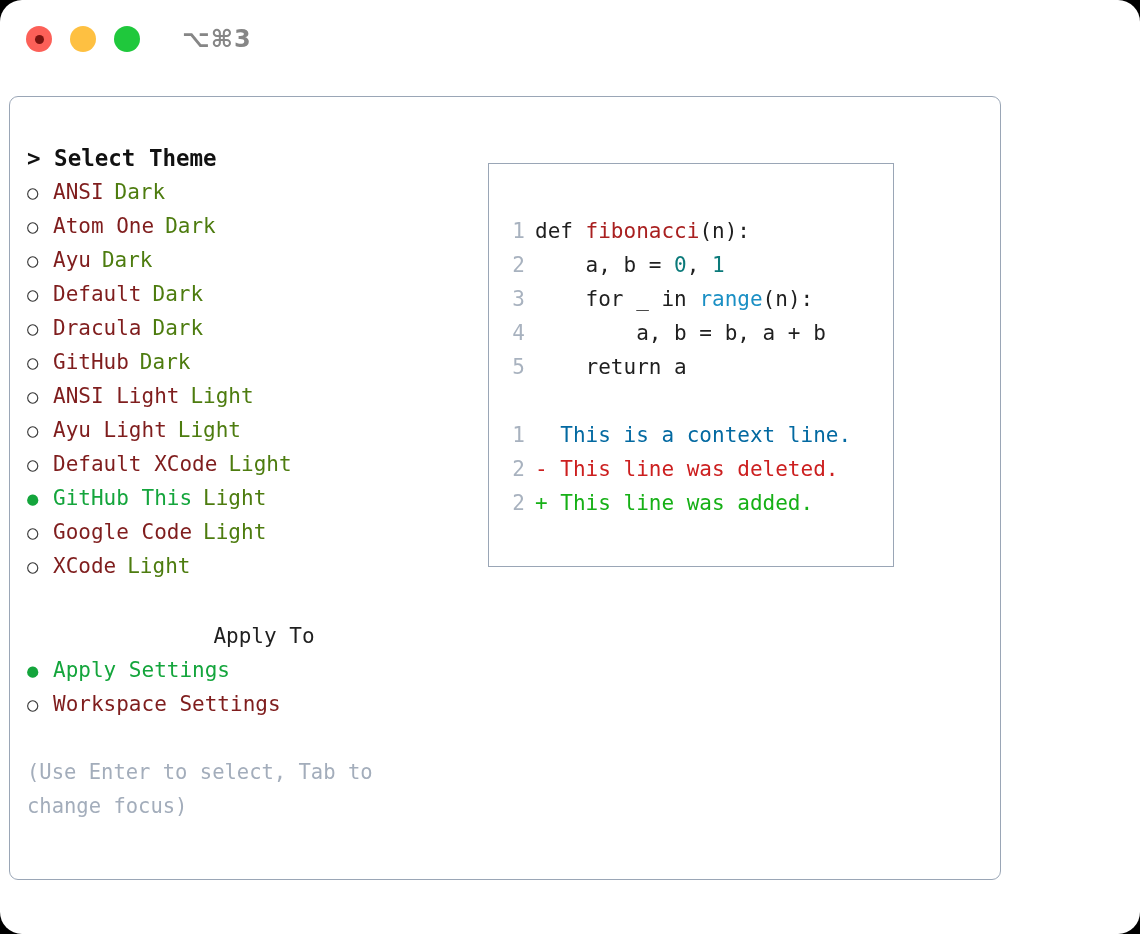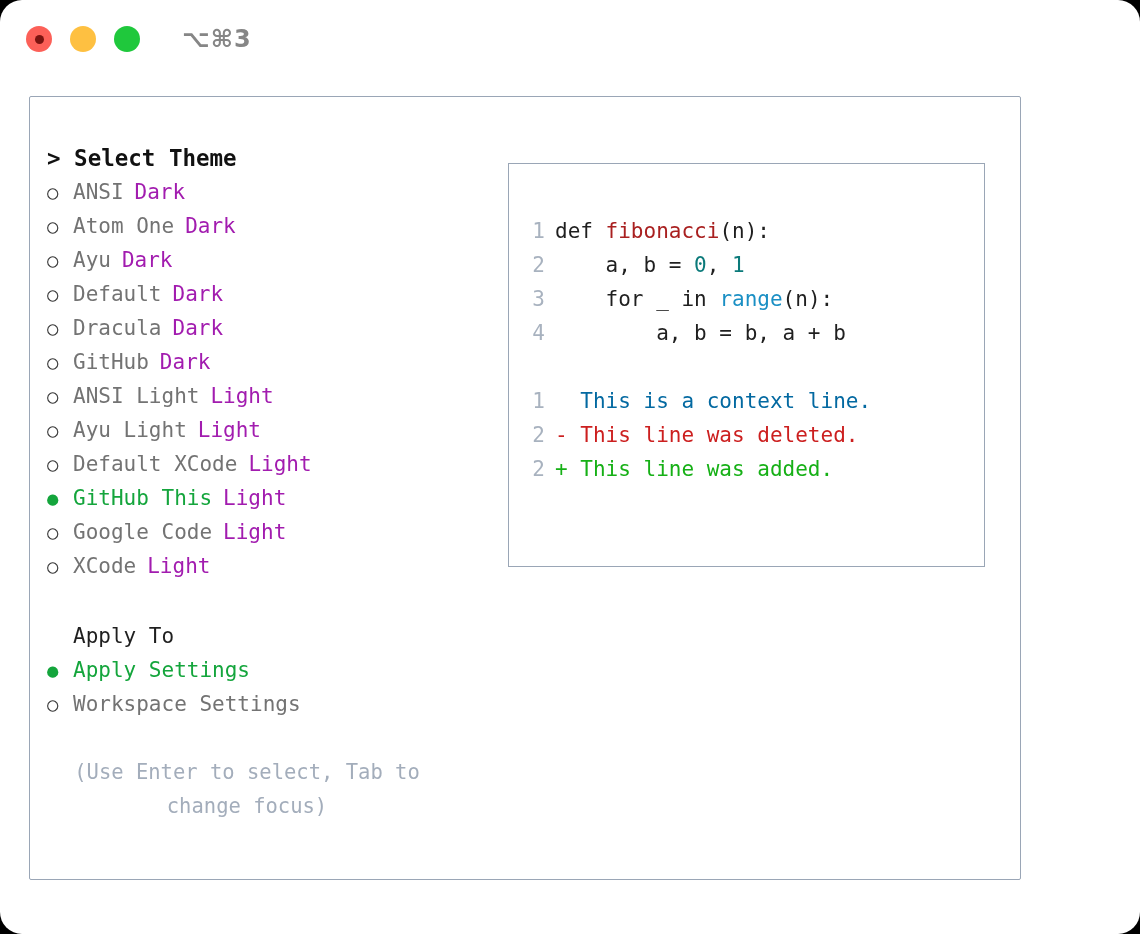--- a/index.html
+++ b/index.html
@@ -66,26 +66,26 @@
     font-family: "DejaVu Sans", "Liberation Sans", sans-serif;
     font-size: 24px;
     font-weight: 700;
     color: #868686;
     letter-spacing: 1px;
   }
 
   
   .panel {
     position: absolute;
-    left: 29px;
+    left: 9px;
     top: 96px;
     width: 992px;
     height: 784px;
     border: 1.6px solid #9aa6b6;
-    border-radius: 2px;
+    border-radius: 9px;
     box-sizing: border-box;
     background: #ffffff;
   }
 
   .panel-inner {
     position: absolute;
     left: 0;
     top: 0;
     right: 0;
     bottom: 0;
@@ -122,49 +122,49 @@
   }
   .marker {
     width: 26px;
     flex: 0 0 26px;
     font-size: 19px;
     color: #3a3a3a;
   }
   .marker.selected {
     color: #14a53c;
   }
-  .opt-label { color: #737373; }
+  .opt-label { color: #7f1d1d; }
   .opt-label.selected { color: #14a53c; }
   .opt-tag {
-    color: #a21caf;
+    color: #4d7c0f;
     margin-left: 11px;
   }
 
   .section-gap { height: 36px; }
   .section-label {
     font-size: 21px;
     color: #1f1f1f;
     line-height: 34px;
     padding-left: 26px;
     white-space: pre;
+    text-align: center;
   }
 
   .hint {
     margin-top: 34px;
     font-size: 20.5px;
     color: #a3adbb;
     line-height: 34px;
     max-width: 400px;
-    text-align: center;
   }
 
   
   .preview-box {
     margin-top: 22px;
-    width: 477px;
+    width: 406px;
     height: 404px;
     border: 1.6px solid #9aa6b6;
     box-sizing: border-box;
     background: #ffffff;
     padding: 50px 0 0 14px;
   }
 
   .code-line {
     font-size: 21px;
     line-height: 34px;
@@ -236,20 +236,21 @@
       </div>
 
       <div class="col-right">
 
         <div class="preview-box">
           <div id="code-block">
               <div class="code-line"><span class="lineno">1</span><span>def </span><span class="tok-fn">fibonacci</span><span>(n):</span></div>
               <div class="code-line"><span class="lineno">2</span><span>    a, b = </span><span class="tok-num">0</span><span>, </span><span class="tok-num">1</span></div>
               <div class="code-line"><span class="lineno">3</span><span>    for _ in </span><span class="tok-builtin">range</span><span>(n):</span></div>
               <div class="code-line"><span class="lineno">4</span><span>        a, b = b, a + b</span></div>
+              <div class="code-line"><span class="lineno">5</span><span>    return a</span></div>
             </div>
           <div class="diff-gap"></div>
           <div id="diff-block">
               <div class="code-line"><span class="lineno">1</span><span class="diff-ctx">  </span><span class="diff-ctx">This is a context line.</span></div>
               <div class="code-line"><span class="lineno">2</span><span class="diff-del">- </span><span class="diff-del">This line was deleted.</span></div>
               <div class="code-line"><span class="lineno">2</span><span class="diff-add">+ </span><span class="diff-add">This line was added.</span></div>
             </div>
         </div>
       </div>
 

